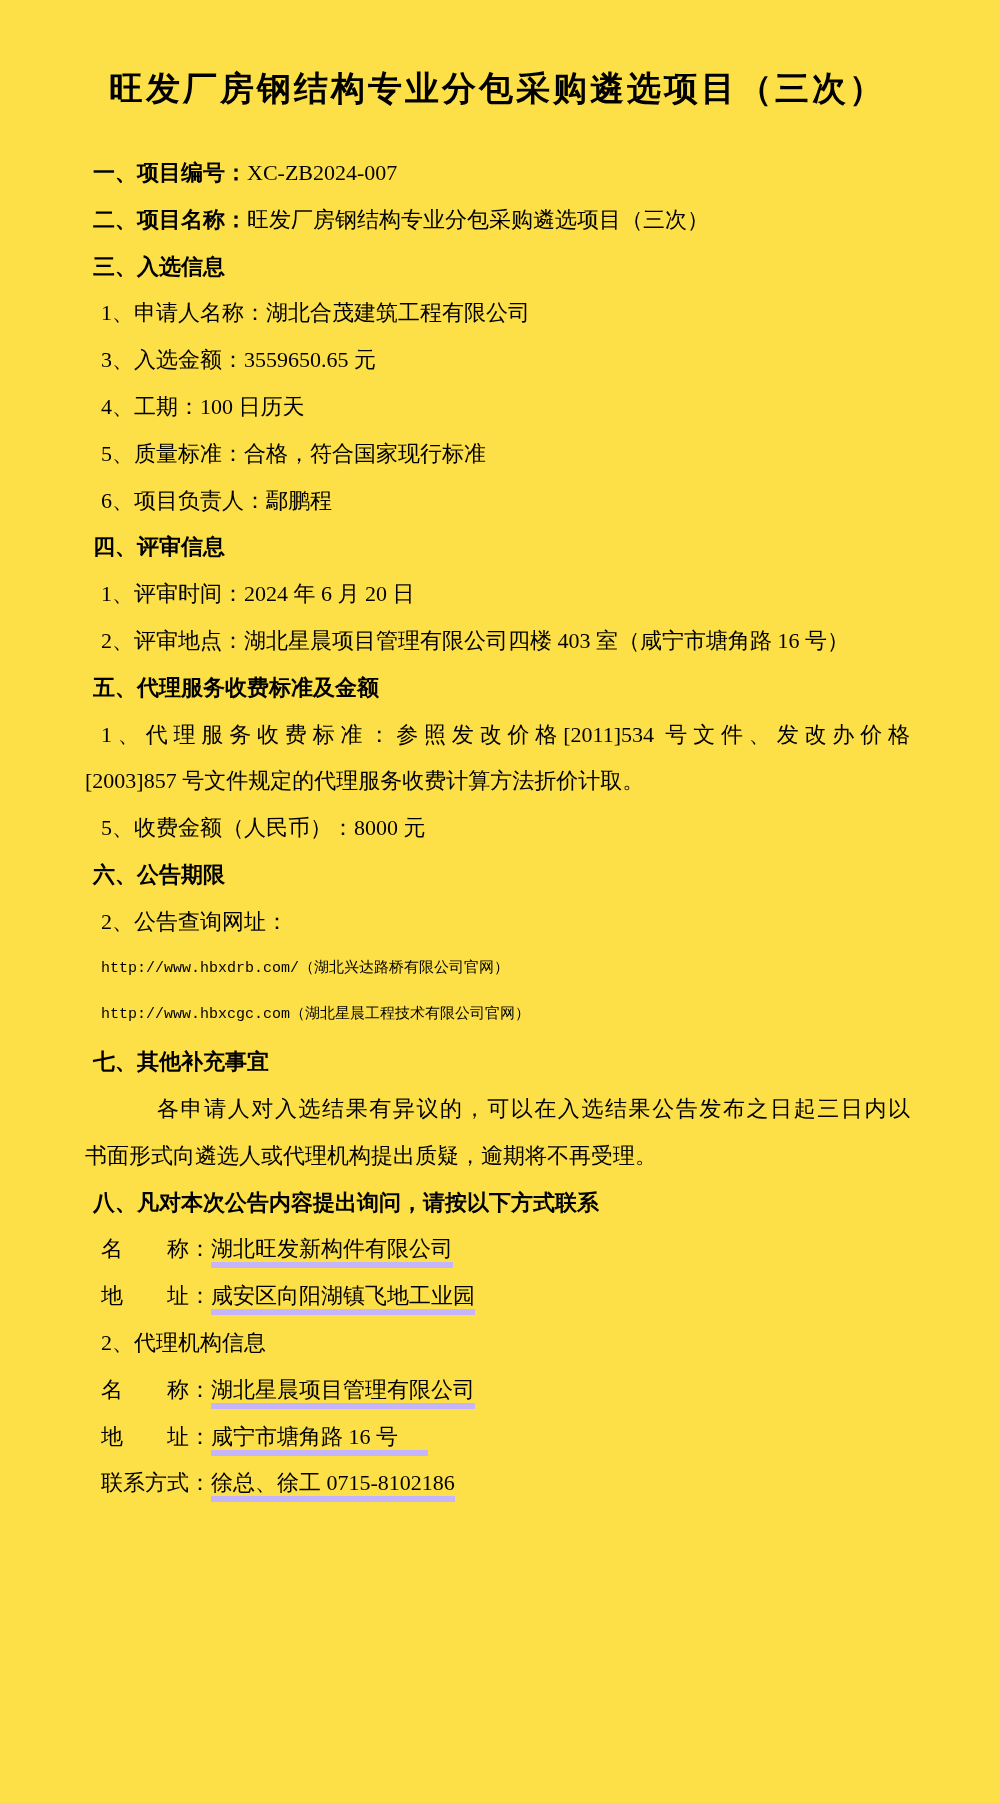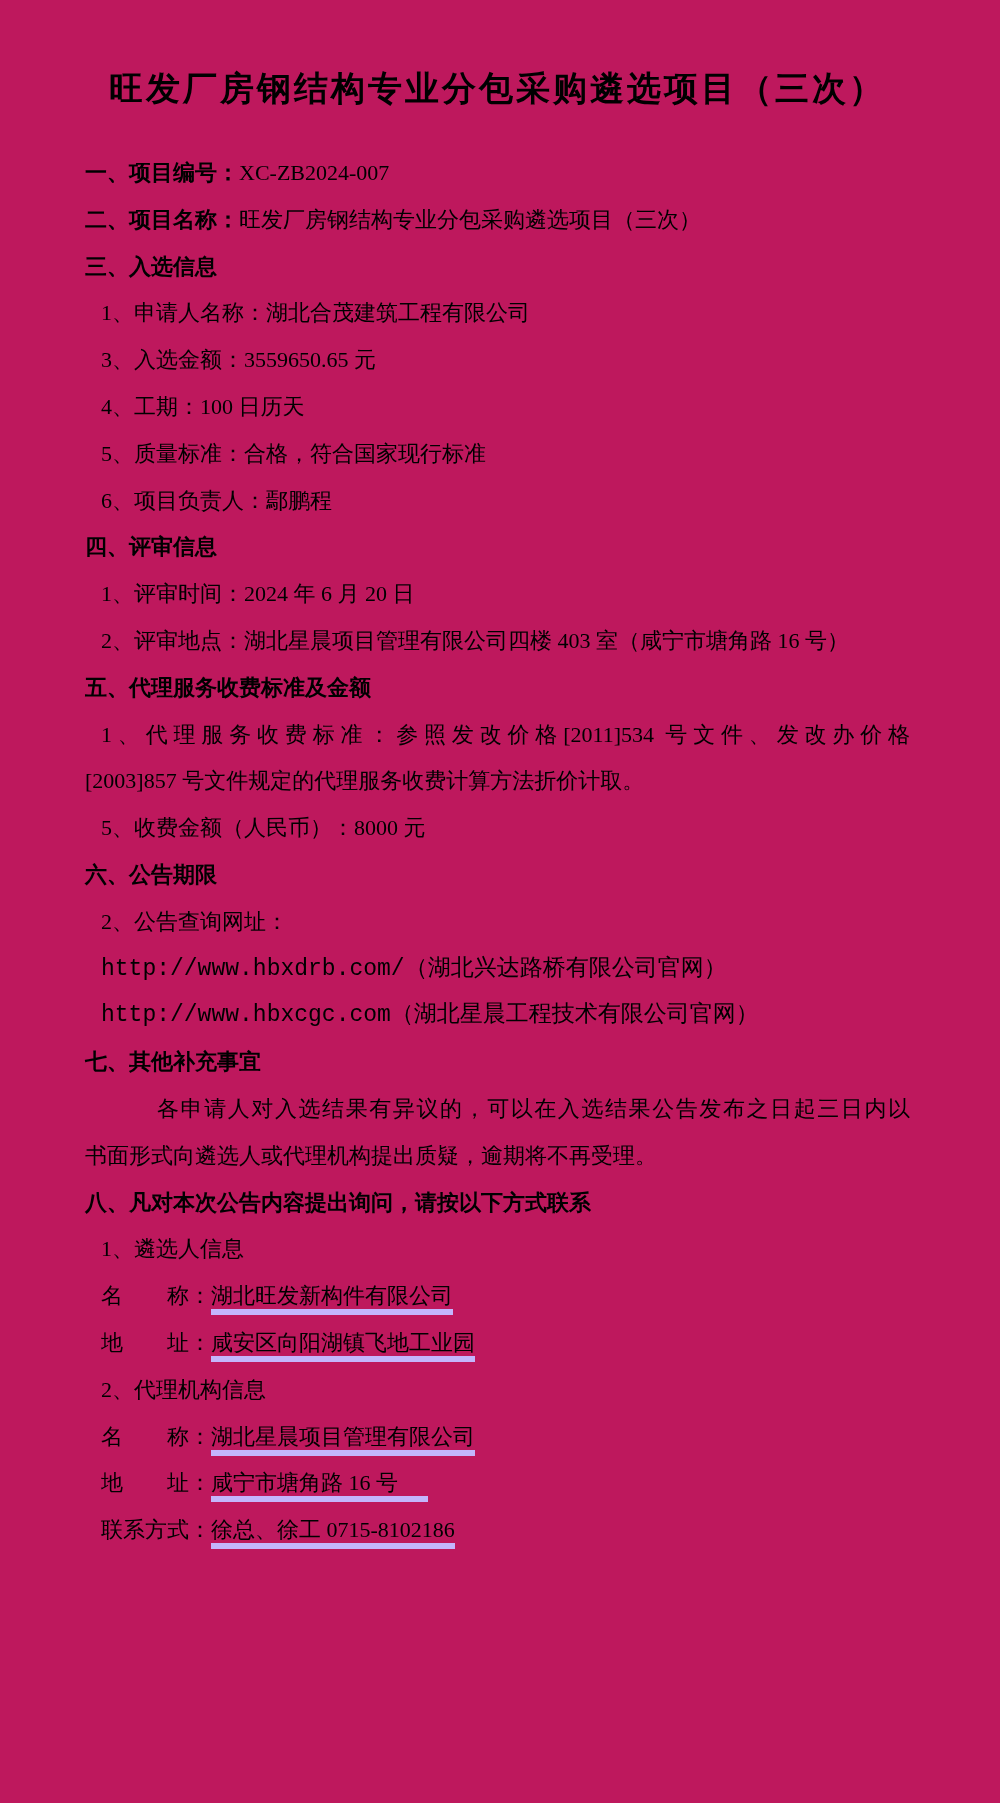--- a/index.html
+++ b/index.html
@@ -5,21 +5,21 @@
   html, body {
     margin: 0;
     padding: 0;
     background: #ffffff;
   }
   .page {
     position: relative;
     width: 1000px;
     height: 1803px;
     margin: 0 auto;
-    background: #be185d;
+    background: #fde047;
     color: #000000;
     box-sizing: border-box;
     padding: 64px 90px 0 85px;
     font-family: "Liberation Serif", "DejaVu Serif", serif;
     font-size: 22px;
     overflow: hidden;
   }
   .title {
     text-align: center;
     font-family: "Liberation Sans", "DejaVu Sans", sans-serif;
@@ -31,30 +31,30 @@
   .docbody { margin-top: 38px; }
   .line {
     height: 46.8px;
     line-height: 46.8px;
     white-space: nowrap;
   }
   .hd {
     font-weight: 700;
     font-family: "Liberation Sans", "DejaVu Sans", sans-serif;
   }
-  .hml { margin-left: 0; display: inline-block; }
+  .hml { margin-left: 8px; display: inline-block; }
   .sub { padding-left: 16px; }
   .jfull {
     white-space: normal;
     text-align: justify;
     text-align-last: justify;
     text-justify: inter-character;
   }
   .indent2 { text-indent: 72px; }
-  .mono { font-family: "Liberation Mono", "DejaVu Sans Mono", monospace; font-size: 23px; }
+  .mono { font-family: "Liberation Mono", "DejaVu Sans Mono", monospace; font-size: 15px; }
   .u {
     border-bottom: 6px solid #c4b5fd;
     padding-bottom: 1px;
   }
   .ext-sm { padding-right: 16px; }
   .ext-md { padding-right: 30px; }
 </style>
 </head>
 <body>
 
@@ -95,21 +95,20 @@
     <div class="line sub mono">http://www.hbxdrb.com/（湖北兴达路桥有限公司官网）</div>
     <div class="line sub mono">http://www.hbxcgc.com（湖北星晨工程技术有限公司官网）</div>
 
     <div class="line"><span class="hd hml">七、其他补充事宜</span></div>
 
     <div class="line jfull indent2">各申请人对入选结果有异议的，可以在入选结果公告发布之日起三日内以</div>
     <div class="line">书面形式向遴选人或代理机构提出质疑，逾期将不再受理。</div>
 
     <div class="line"><span class="hd hml">八、凡对本次公告内容提出询问，请按以下方式联系</span></div>
 
-    <div class="line sub">1、遴选人信息</div>
 
     <div class="line sub"><span>名　　称：</span><span class="u">湖北旺发新构件有限公司</span></div>
 
     <div class="line sub"><span>地　　址：</span><span class="u">咸安区向阳湖镇飞地工业园</span></div>
 
 
     <div class="line sub">2、代理机构信息</div>
 
     <div class="line sub"><span>名　　称：</span><span class="u">湖北星晨项目管理有限公司</span></div>
 

